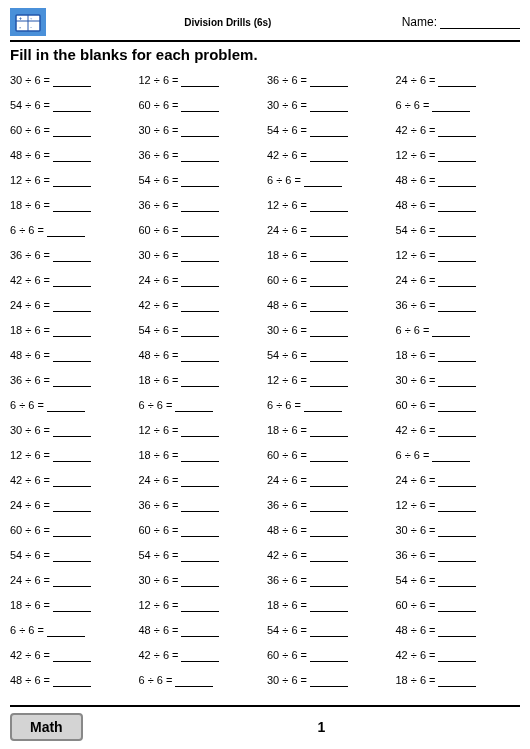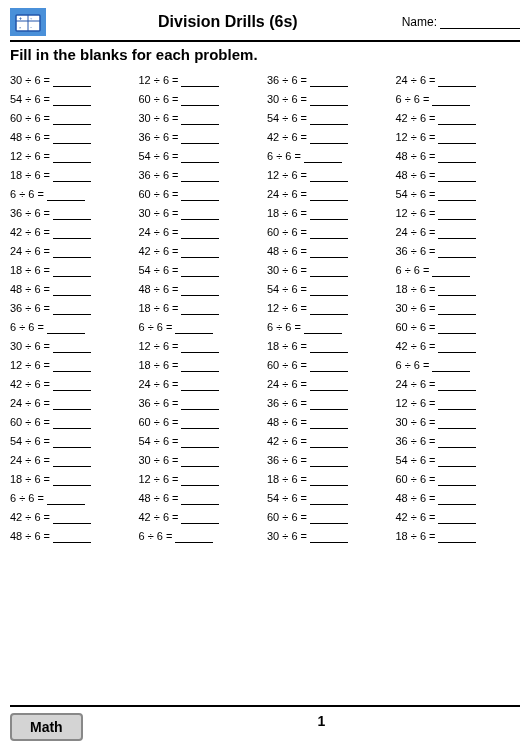--- a/index.html
+++ b/index.html
@@ -34,37 +34,37 @@
       margin-right: 8px;
       flex-shrink: 0;
     }
     .header-logo svg {
       width: 28px;
       height: 22px;
     }
     .header-title {
       flex: 1;
       text-align: center;
-      font-size: 16px;
+      font-size: 10px;
       font-weight: bold;
     }
     .header-name {
       font-size: 12px;
       white-space: nowrap;
       text-align: center;
     }
     .instructions {
       font-weight: bold;
       font-size: 15px;
       margin-bottom: 8px;
     }
     .problems-grid {
       display: grid;
       grid-template-columns: repeat(4, 1fr);
-      gap: 1px 4px;
+      gap: 7px 4px;
     }
     .problem-row {
       display: flex;
       align-items: center;
       height: 18px;
       font-size: 11px;
       white-space: nowrap;
     }
     .problem-eq {
       flex-shrink: 0;
@@ -76,21 +76,21 @@
       margin-left: 3px;
       height: 14px;
       vertical-align: bottom;
     }
     .footer {
       position: absolute;
       bottom: 8px;
       left: 10px;
       right: 10px;
       display: flex;
-      align-items: flex-start;
+      align-items: center;
       justify-content: space-between;
       border-top: 2px solid #000;
       padding-top: 6px;
     }
     .footer-math {
       background: #d4d4d4;
       border: 2px solid #888;
       border-radius: 4px;
       padding: 4px 18px;
       font-weight: bold;

